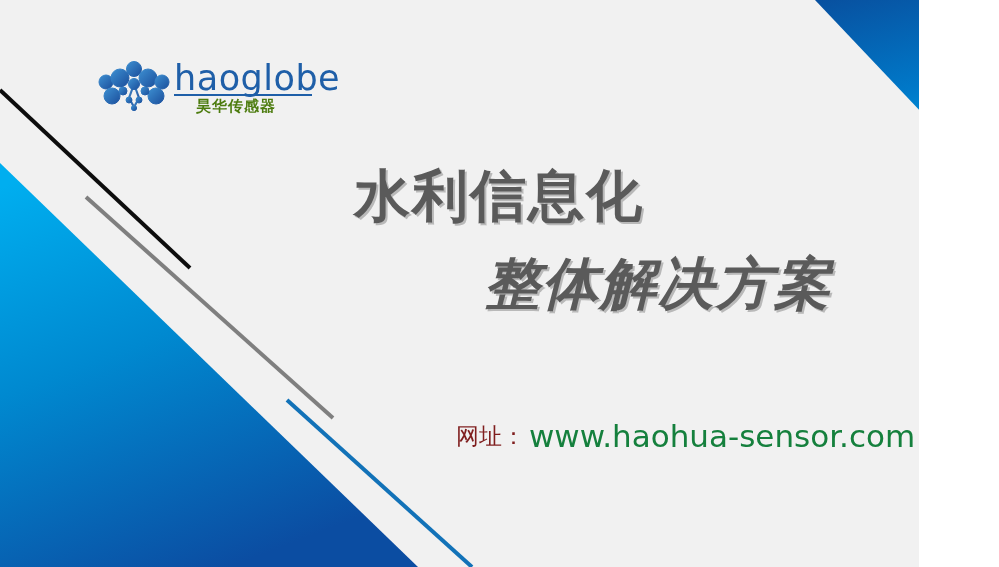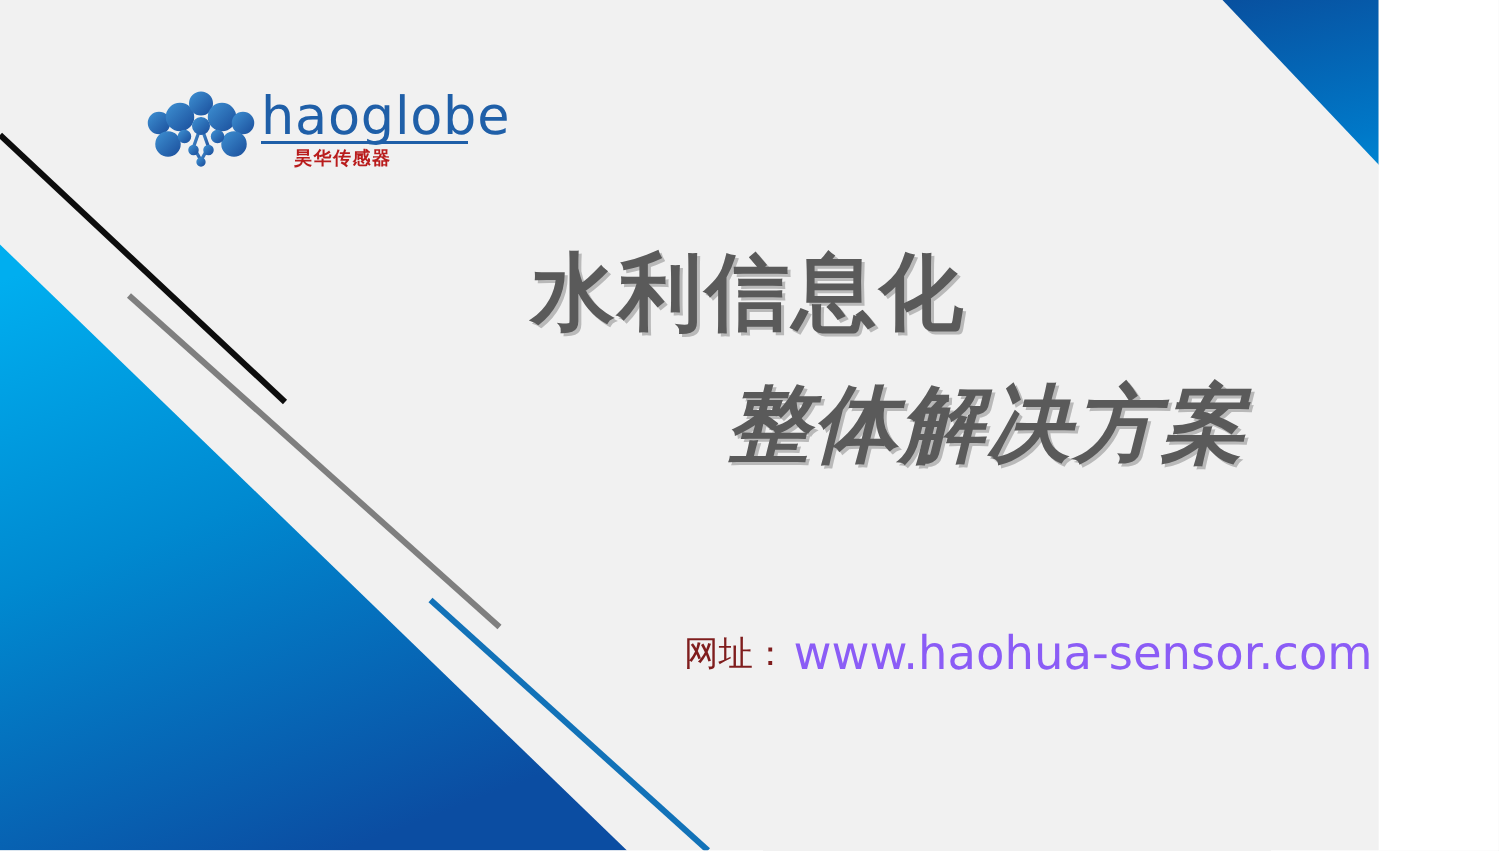--- a/index.html
+++ b/index.html
@@ -52,24 +52,24 @@
     letter-spacing: 0.5px;
     color: #1f5fa8;
     line-height: 40px;
     white-space: nowrap;
   }
   .logo-sub {
     position: absolute;
     left: 100px;
     top: 39px;
     font-family: "DejaVu Sans", sans-serif;
-    font-size: 12px;
+    font-size: 15px;
     font-weight: bold;
     letter-spacing: 1px;
-    color: #b91c1c;
+    color: #4d7c0f;
     white-space: nowrap;
   }
   .logo-rule {
     position: absolute;
     left: 78px;
     top: 36px;
     width: 138px;
     height: 2px;
     background: #1f5fa8;
   }
@@ -102,21 +102,21 @@
   }
   .site-label {
     font-family: "DejaVu Sans", "Liberation Sans", sans-serif;
     font-size: 23px;
     color: #7f1d1d;
     vertical-align: middle;
   }
   .site-url {
     font-family: "DejaVu Sans", "Liberation Sans", sans-serif;
     font-size: 31px;
-    color: #8b5cf6;
+    color: #15803d;
     vertical-align: middle;
     text-decoration: none;
     margin-left: 4px;
   }
 </style>
 </head>
 <body>
 
 <div id="slide">
 

